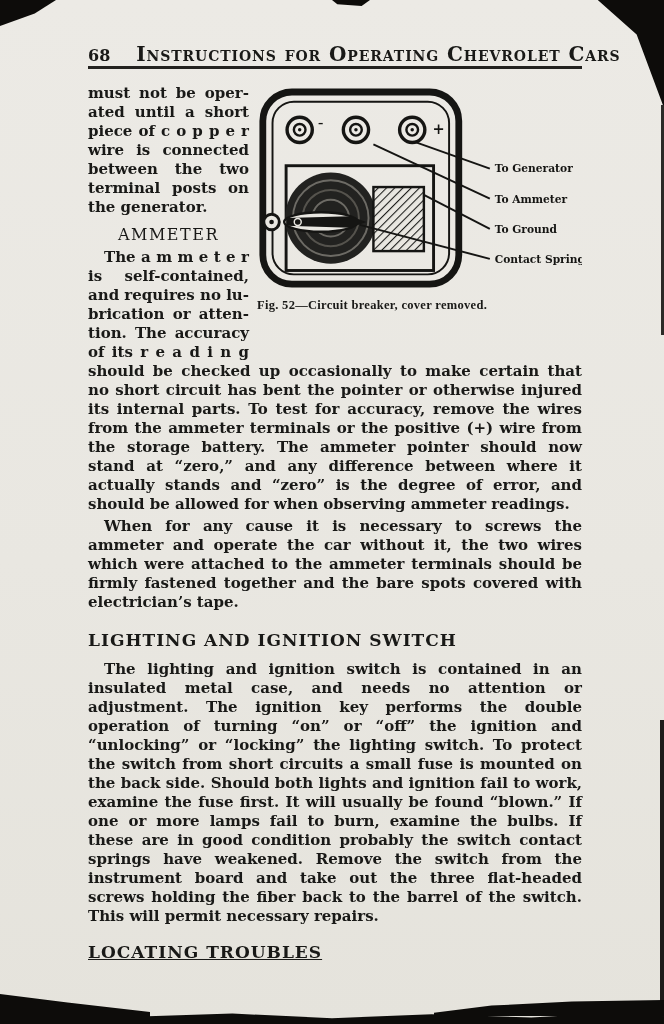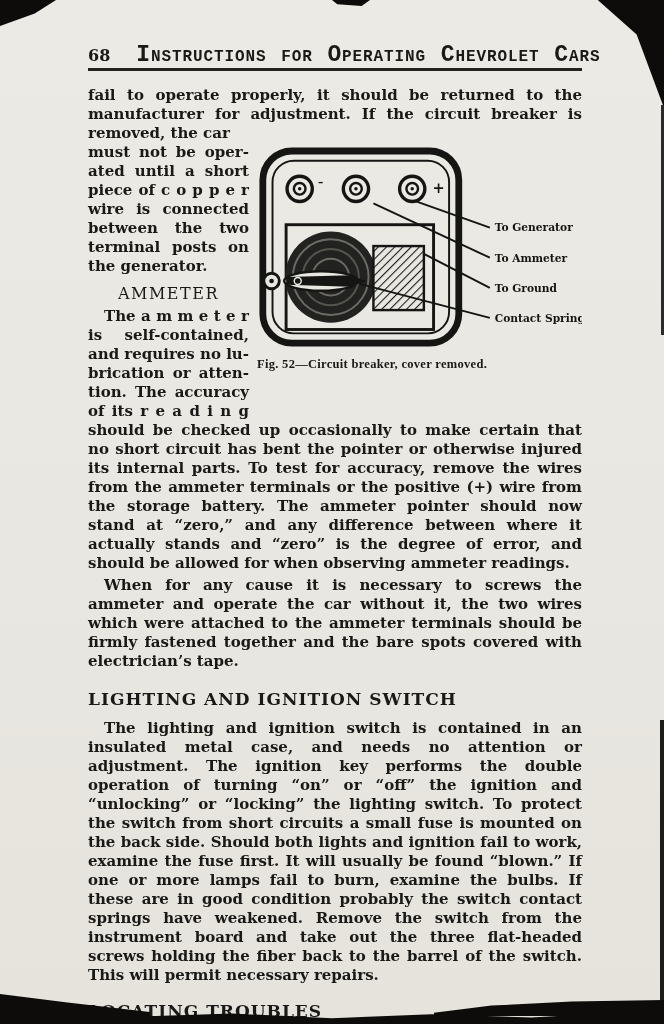--- a/index.html
+++ b/index.html
@@ -28,26 +28,25 @@
     gap: 26px;
     border-bottom: 3px solid #23221f;
     padding-bottom: 0;
     margin-bottom: 15px;
   }
   .pagenum {
     font-size: 16px;
     font-weight: bold;
   }
   .running-title {
-    font-size: 23px;
+    font-size: 20px;
     font-weight: bold;
     font-variant: small-caps;
     letter-spacing: 0.9px;
     white-space: nowrap;
-    font-family: Liberation Mono, monospace;
   }
   p {
     margin: 0;
     font-size: 15px;
     font-weight: bold;
     line-height: 19px;
     text-align: justify;
     text-indent: 16px;
   }
   p.noindent { text-indent: 0; }
@@ -109,21 +108,20 @@
 
 <div class="page">
 
   <div class="content">
 
     <div class="header">
       <span class="pagenum">68</span>
       <span class="running-title">Instructions for Operating Chevrolet Cars</span>
     </div>
 
-    <p class="noindent">fail to operate properly, it should be returned to the manufac­turer for adjustment.  If the circuit breaker is removed, the car</p>
 
     <div class="figure-float">
       <svg viewBox="0 0 335 212" width="325" height="206">
         <defs>
           <pattern id="hatch" width="6" height="6" patternTransform="rotate(45)" patternUnits="userSpaceOnUse">
             <rect width="6" height="6" fill="#e9e7e1"></rect>
             <line x1="0" y1="0" x2="0" y2="6" stroke="#1a1a18" stroke-width="2.2"></line>
           </pattern>
         </defs>
 

